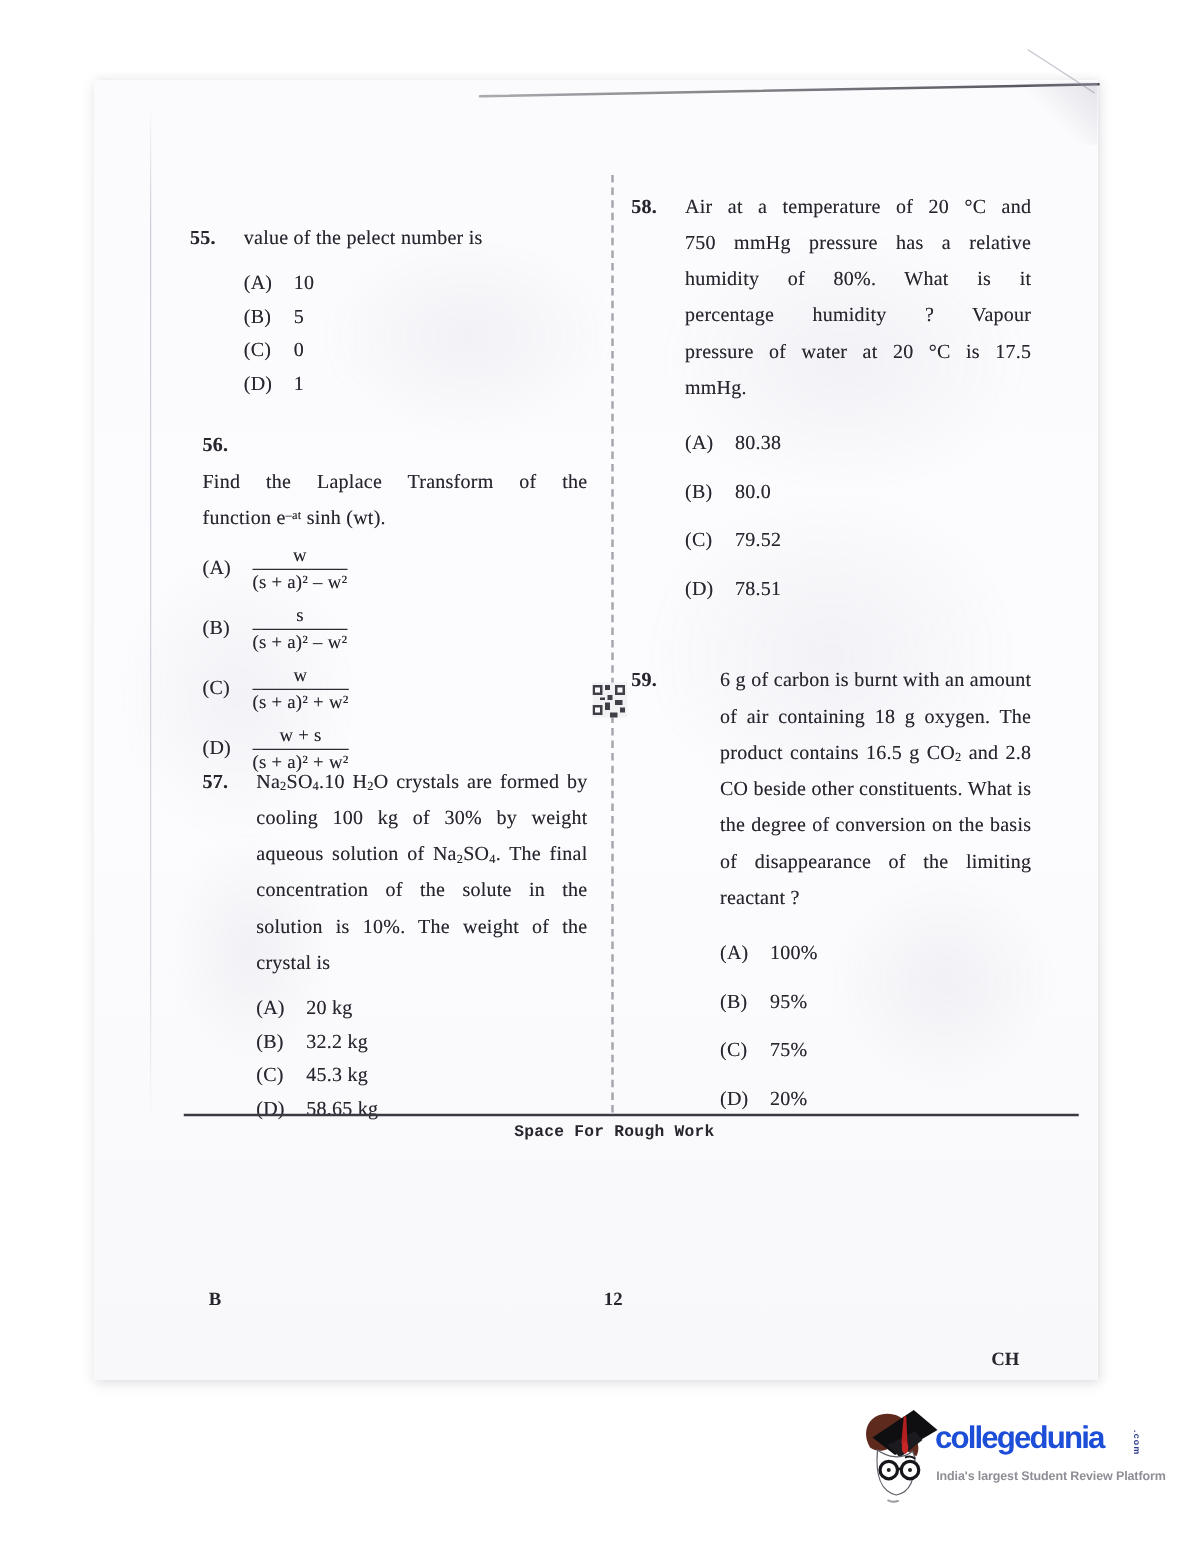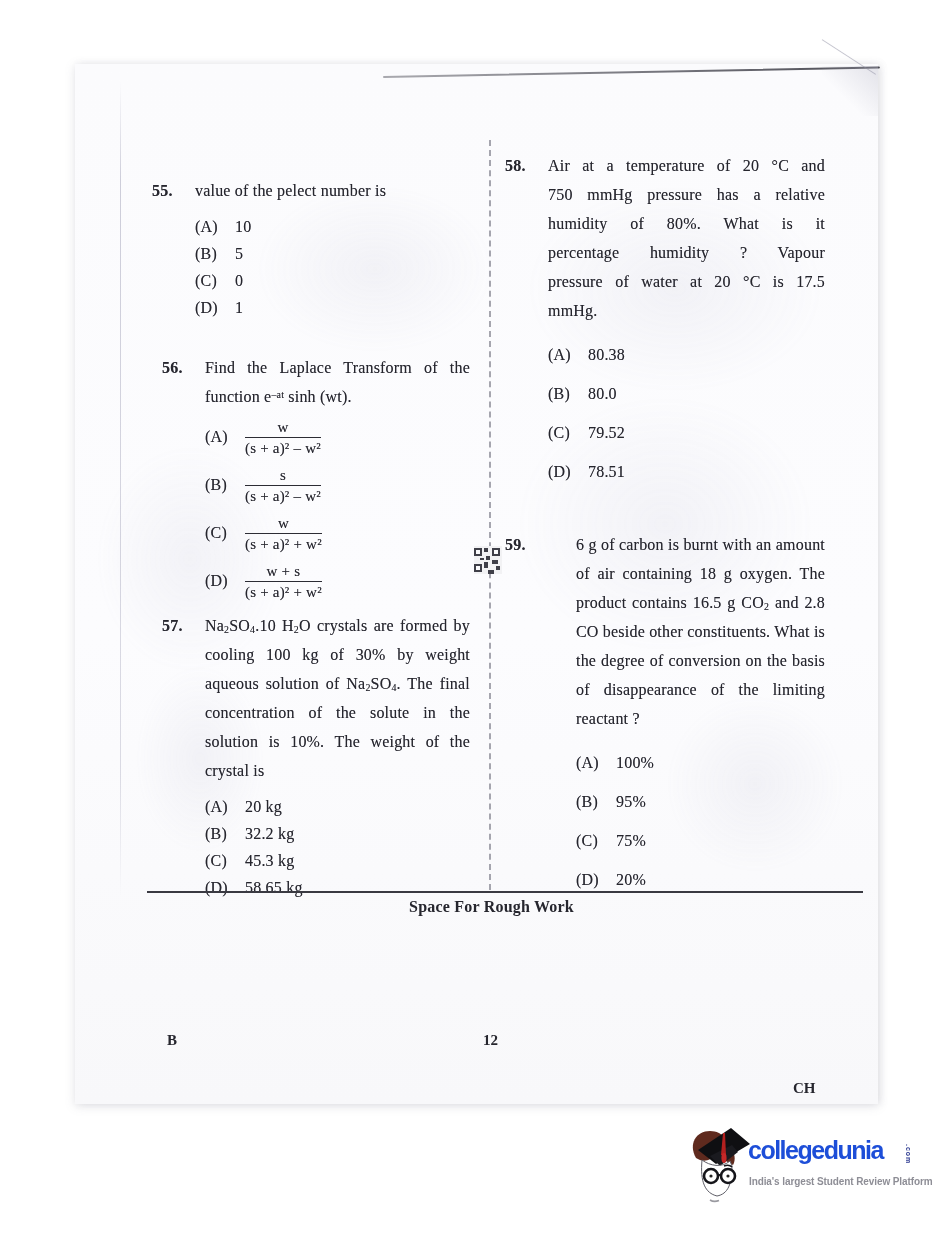--- a/index.html
+++ b/index.html
@@ -46,21 +46,21 @@
   .s6{left:590px;top:630px;width:180px;height:180px;}
   
   .question{position:absolute;display:flex;font-size:16px;letter-spacing:.2px;
     text-shadow:0 0 .5px rgba(30,30,45,.45);}
   .qnum{width:43px;font-weight:bold;line-height:29px;}
   .qbody{flex:1;min-width:0;}
   .qline{line-height:29px;height:29px;overflow:hidden;}
   .qline.just{text-align:justify;}
   .qline.just::after{content:"";display:inline-block;width:100%;height:0;}
   .q55{left:77px;top:83px;width:308px;margin-top:29px;}
-  .q56{left:87px;top:289px;width:308px;}
+  .q56{left:87px;top:278px;width:308px;flex-direction:column;}
   .q57{left:87px;top:547px;width:308px;}
   .q58{left:430px;top:87px;width:320px;}
   .q59{left:430px;top:466px;width:320px;gap:28px;}
   .options{margin-top:8px;}
   .opt{display:flex;}
   .olabel{width:40px;flex:none;}
   .opts-tight .opt{height:27px;line-height:27px;}
   .opts-wide{margin-top:20px;}
   .opts-wide .opt{height:39px;line-height:20px;}
   .fopts{margin-top:4px;}
@@ -68,21 +68,21 @@
   .frac{display:inline-block;text-align:center;font-size:15px;}
   .fnum{display:block;line-height:18px;padding:0 8px 1px;border-bottom:1.3px solid #2c2c34;}
   .fden{display:block;line-height:18px;padding-top:1px;}
   .sub{font-size:.62em;position:relative;top:.25em;line-height:0;}
   .sup{font-size:.62em;position:relative;top:-.45em;line-height:0;}
   
   .qr{position:absolute;left:399px;top:480px;}
   
   .rough-rule{position:absolute;left:72px;top:827px;width:716px;height:2px;background:#3a3a42;}
   .rough-label{position:absolute;left:30px;right:0;top:834px;text-align:center;
-    font-weight:bold;font-size:16px;letter-spacing:.2px;}
+    font-weight:bold;font-size:13px;letter-spacing:.2px;font-family:Liberation Mono, monospace;}
   .footer-mark{position:absolute;top:968px;font-weight:bold;font-size:15px;}
   .footer-b{left:92px;}
   .footer-12{left:408px;}
   .footer-ch{left:718px;margin-top:48px;}
   
   .logo{position:absolute;left:686px;top:1124px;width:232px;height:86px;
     font-family:"Liberation Sans","DejaVu Sans",sans-serif;}
   .mascot{position:absolute;left:0;top:0;}
   .brand{position:absolute;left:62px;top:12px;font-size:25px;font-weight:bold;
     color:#1d4ed8;letter-spacing:-1.5px;white-space:nowrap;}

